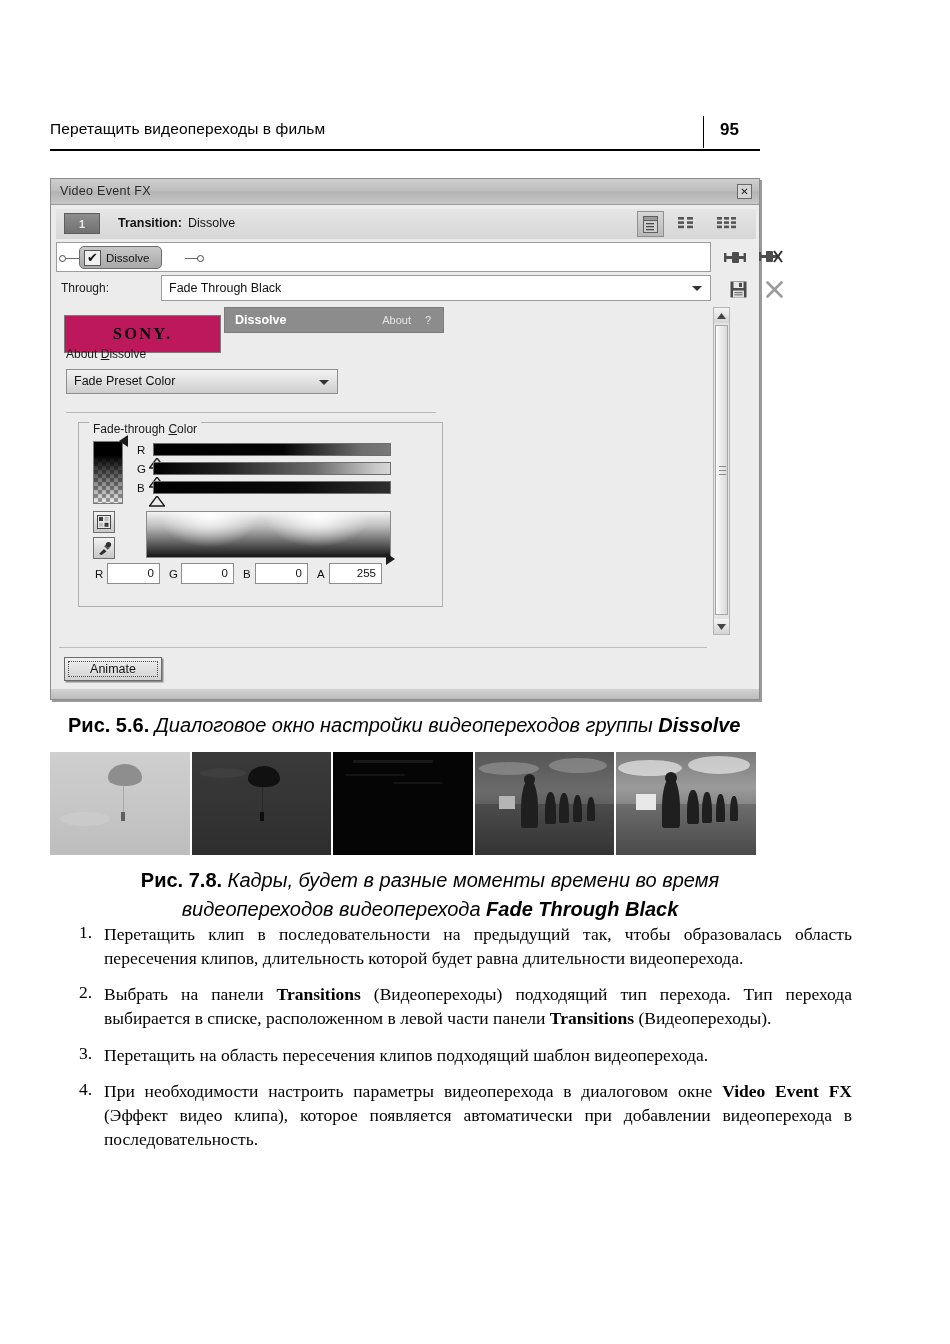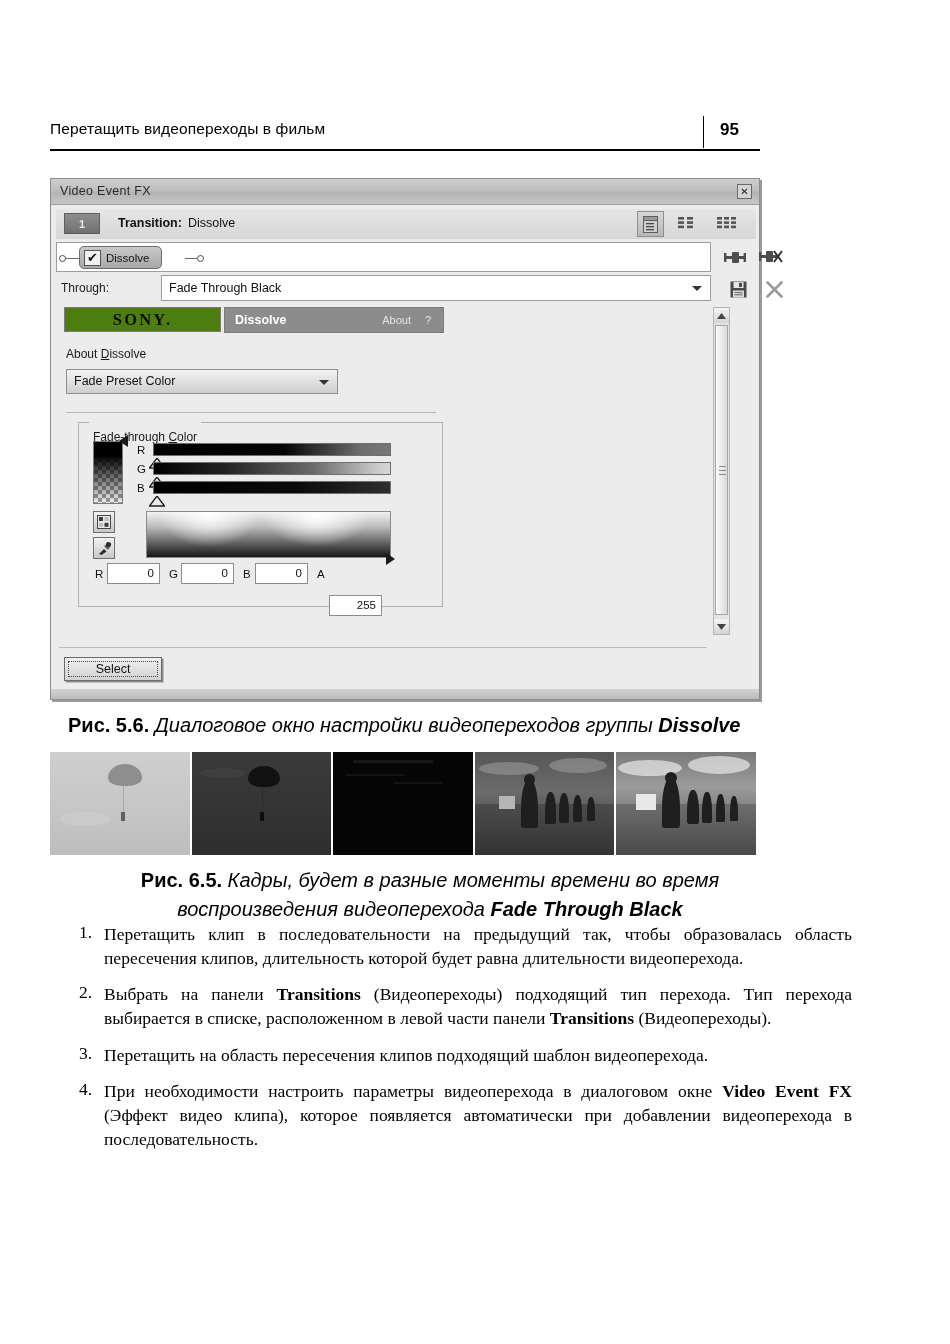--- a/index.html
+++ b/index.html
@@ -129,22 +129,22 @@
   .preset-icon { position:absolute; top:100px; width:22px; height:20px;
     display:flex; align-items:center; justify-content:center; }
 
   
   .fx-area {
     position:absolute; left:5px; top:128px; width:700px; height:335px;
     background:#ececec;
   }
   .sony-bar { position:absolute; left:8px; top:0px; width:380px; height:26px; }
   .sony-logo {
-    position:absolute; left:0; top:0; width:157px; height:25px;
-    background:#4d7c0f; border:1px solid #7b7b7b;
+    position:absolute; left:0; top:8px; width:157px; height:38px;
+    background:#be185d; border:1px solid #7b7b7b;
     display:flex; align-items:center; justify-content:center;
   }
   .sony-logo span {
     font-family:"Liberation Serif", serif;
     font-size:16.5px; font-weight:bold; letter-spacing:2.2px; color:#0d0d0d;
   }
   .sony-name {
     position:absolute; left:160px; top:0; width:220px; height:26px;
     background:#8c8c8c; border:1px solid #7b7b7b;
   }
@@ -165,21 +165,21 @@
   .sel-text { position:absolute; left:7px; top:4px; font-size:12.5px; color:#111; }
 
   .grp-rule { position:absolute; left:10px; top:105px; width:370px; height:1px; background:#b9b9b9; }
 
   
   .fset {
     position:absolute; left:22px; top:115px; width:365px; height:185px;
     border:1px solid #b0b0b0; background:#ececec;
   }
   .fset-leg {
-    position:absolute; left:10px; top:-9px; background:#ececec; padding:16px 4px;
+    position:absolute; left:10px; top:-9px; background:#ececec; padding:8px 4px;
     font-size:12px; color:#1a1a1a;
   }
   .fset-leg u { text-decoration:underline; }
 
   
   .swatch {
     position:absolute; left:14px; top:18px; width:30px; height:63px;
     border:1px solid #7c7c7c;
     background-image:
       linear-gradient(to bottom, rgba(0,0,0,1) 0%, rgba(0,0,0,1) 22%, rgba(0,0,0,0) 100%),
@@ -505,21 +505,21 @@
         <div class="gradbox"></div>
         <div class="gradbox-mark"></div>
 
         <div class="num-lbl" style="left:16px;">R</div>
         <div class="num-fld" style="left:28px;">0</div>
         <div class="num-lbl" style="left:90px;">G</div>
         <div class="num-fld" style="left:102px;">0</div>
         <div class="num-lbl" style="left:164px;">B</div>
         <div class="num-fld" style="left:176px;">0</div>
         <div class="num-lbl" style="left:238px;">A</div>
-        <div class="num-fld" style="left:250px;margin-top:32px;">255</div>
+        <div class="num-fld" style="left:250px;">255</div>
       </div>
     </div>
 
     <div class="sb">
       <div class="sb-arrow" style="top:0;">
         <svg width="9" height="6" viewBox="0 0 9 6">
             <path d="M4.5 0 L9 6 L0 6 Z" fill="#454545"></path>
           </svg>
       </div>
       <div class="sb-thumb">
@@ -531,21 +531,21 @@
         <svg width="9" height="6" viewBox="0 0 9 6">
             <path d="M0 0 L9 0 L4.5 6 Z" fill="#454545"></path>
           </svg>
       </div>
     </div>
 
     <div class="panel-rule"></div>
 
     <div class="animate-btn">
       <div class="animate-inner"></div>
-      <span>Select</span>
+      <span>Animate</span>
     </div>
 
     <div class="dlg-bottom"></div>
   </div>
 
   <div class="cap cap-56">
     <b>Рис. 5.6.</b><span> Диалоговое окно настройки видеопереходов группы </span><i>Dissolve</i>
   </div>
 
   <div class="strip">
@@ -587,24 +587,24 @@
       <div class="sil-head" style="left:49px; top:20px; width:12px; height:12px;"></div>
       <div class="sil" style="left:71px; top:38px; width:12px; height:34px;"></div>
       <div class="sil" style="left:86px; top:40px; width:10px; height:31px;"></div>
       <div class="sil" style="left:100px; top:42px; width:9px; height:28px;"></div>
       <div class="sil" style="left:114px; top:44px; width:8px; height:25px;"></div>
     </div>
   </div>
 
   <div class="cap cap-57">
     <div>
-      <b>Рис. 6.5.</b><span> Кадры, будет в разные моменты времени во время</span>
+      <b>Рис. 7.8.</b><span> Кадры, будет в разные моменты времени во время</span>
     </div>
     <div>
-      <span>воспроизведения видеоперехода </span><i>Fade Through Black</i>
+      <span>видеопереходов видеоперехода </span><i>Fade Through Black</i>
     </div>
   </div>
 
   <div class="list">
     <div class="li">
       <span class="li-num">1.</span>
       <div class="li-txt">Перетащить клип в последовательности на предыдущий так, чтобы образовалась область пересечения клипов, длительность которой будет равна длительности видеоперехода.</div>
     </div>
     <div class="li">
       <span class="li-num">2.</span>

